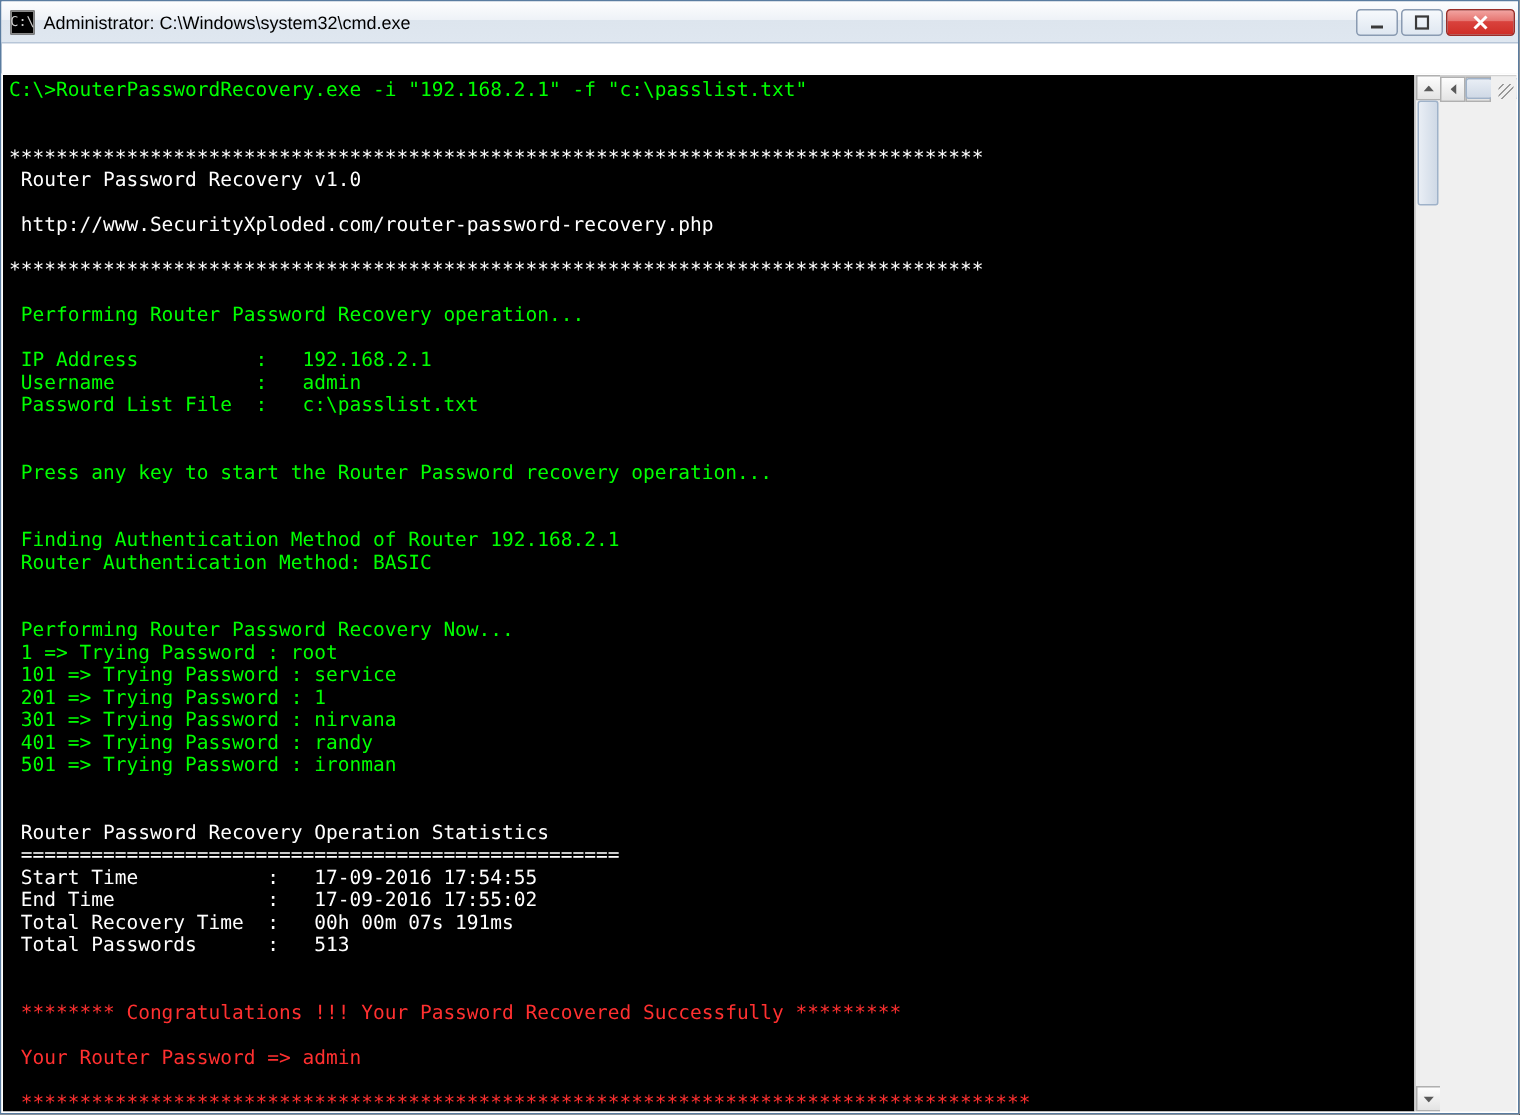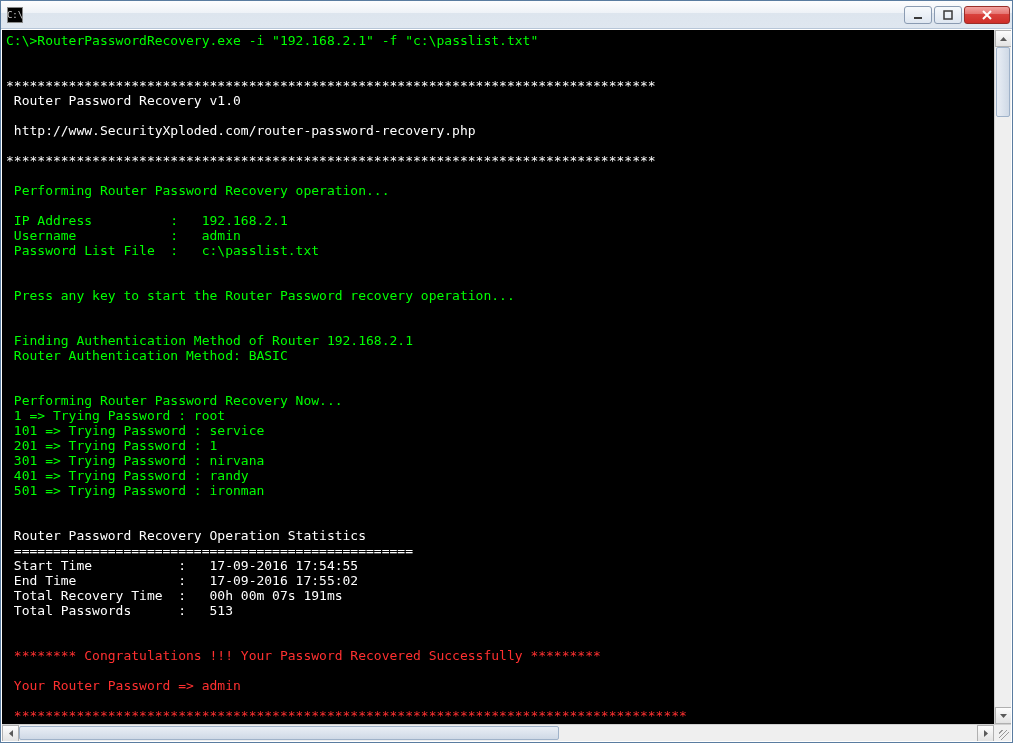--- a/index.html
+++ b/index.html
@@ -49,22 +49,23 @@
       width: 46px;
       background: linear-gradient(to bottom, #f2a3a0, #e5736f 45%, #d9423d 46%, #cf2e28);
       border-color: #9a2d28;
     }
     .win-btn svg { display: block; }
     .client {
       flex: 1;
       background: #f0f0f0;
       border: 1px solid #fff;
       display: flex;
-      flex-direction: column;
-      overflow: hidden;
+      flex-direction: row;
+      overflow: hidden;
+      margin-top: 20px;
     }
     .console-wrap {
       flex: 1;
       display: flex;
       overflow: hidden;
     }
     .console {
       flex: 1;
       background: #000;
       color: #c0c0c0;
@@ -123,20 +124,21 @@
     }
   </style>
 </head>
 <body>
 
 <div class="window">
   <div class="titlebar">
     <div class="app-icon">
         <span>C:\</span>
       </div>
+    <div class="title">Administrator: C:\Windows\system32\cmd.exe</div>
     <div class="win-controls">
       <div class="win-btn">
         <svg width="10" height="10" viewBox="0 0 10 10">
             <rect x="1" y="7" width="8" height="2" fill="#3a3a3a"></rect>
           </svg>
       </div>
       <div class="win-btn">
         <svg width="10" height="10" viewBox="0 0 10 10">
             <rect x="1" y="1" width="8" height="8" fill="none" stroke="#3a3a3a" stroke-width="1.5"></rect>
           </svg>

